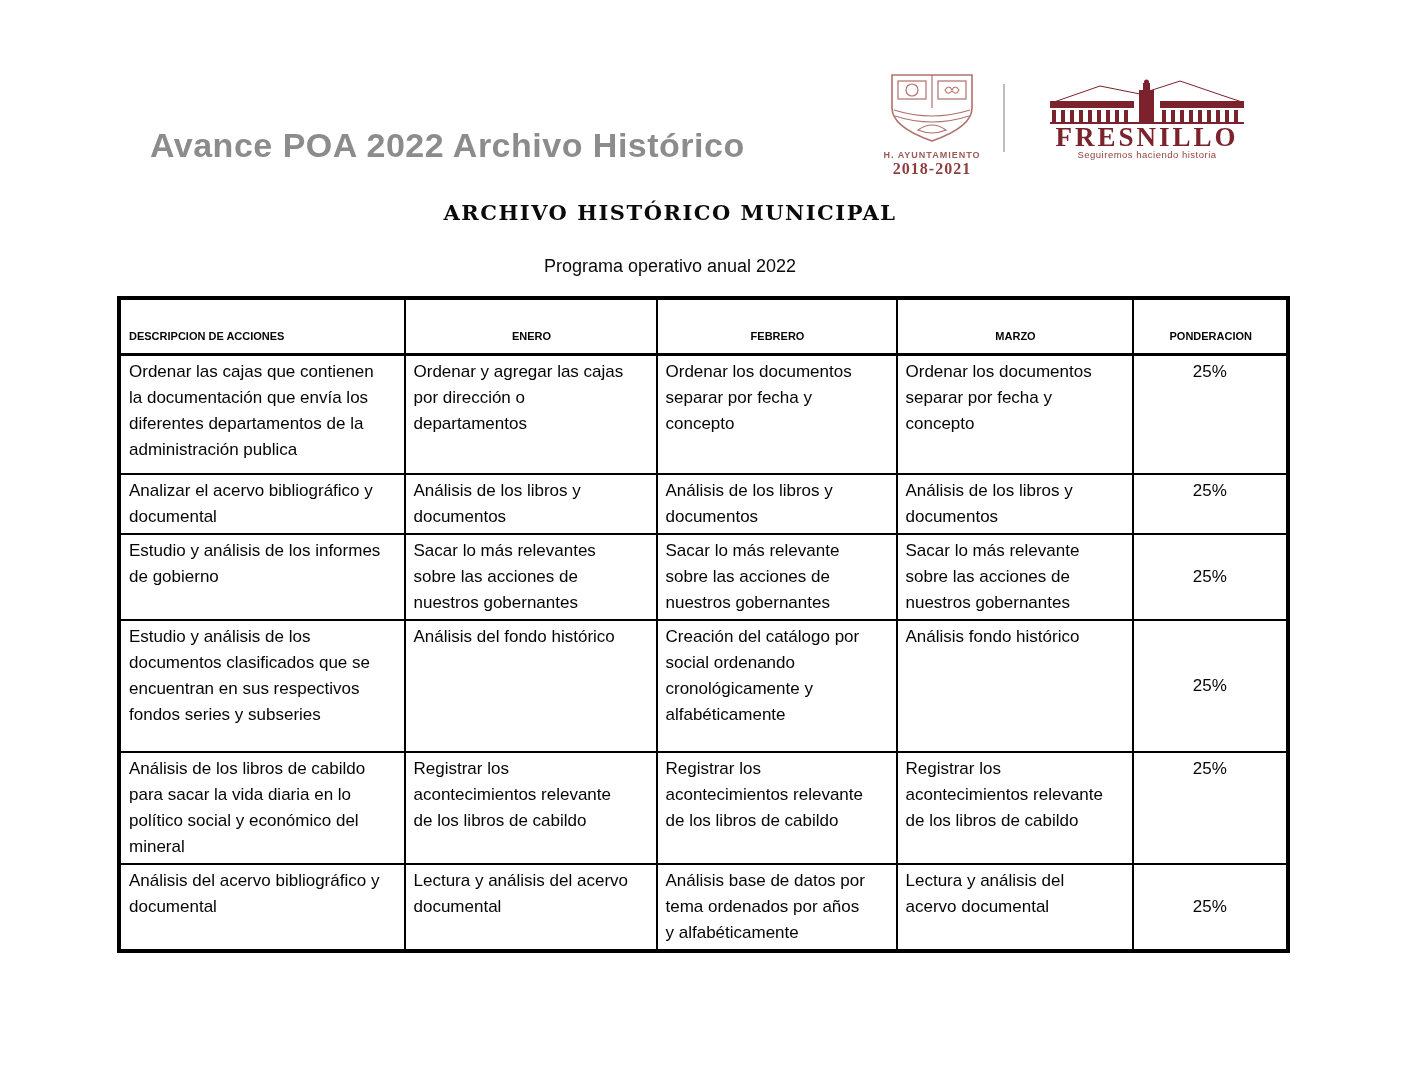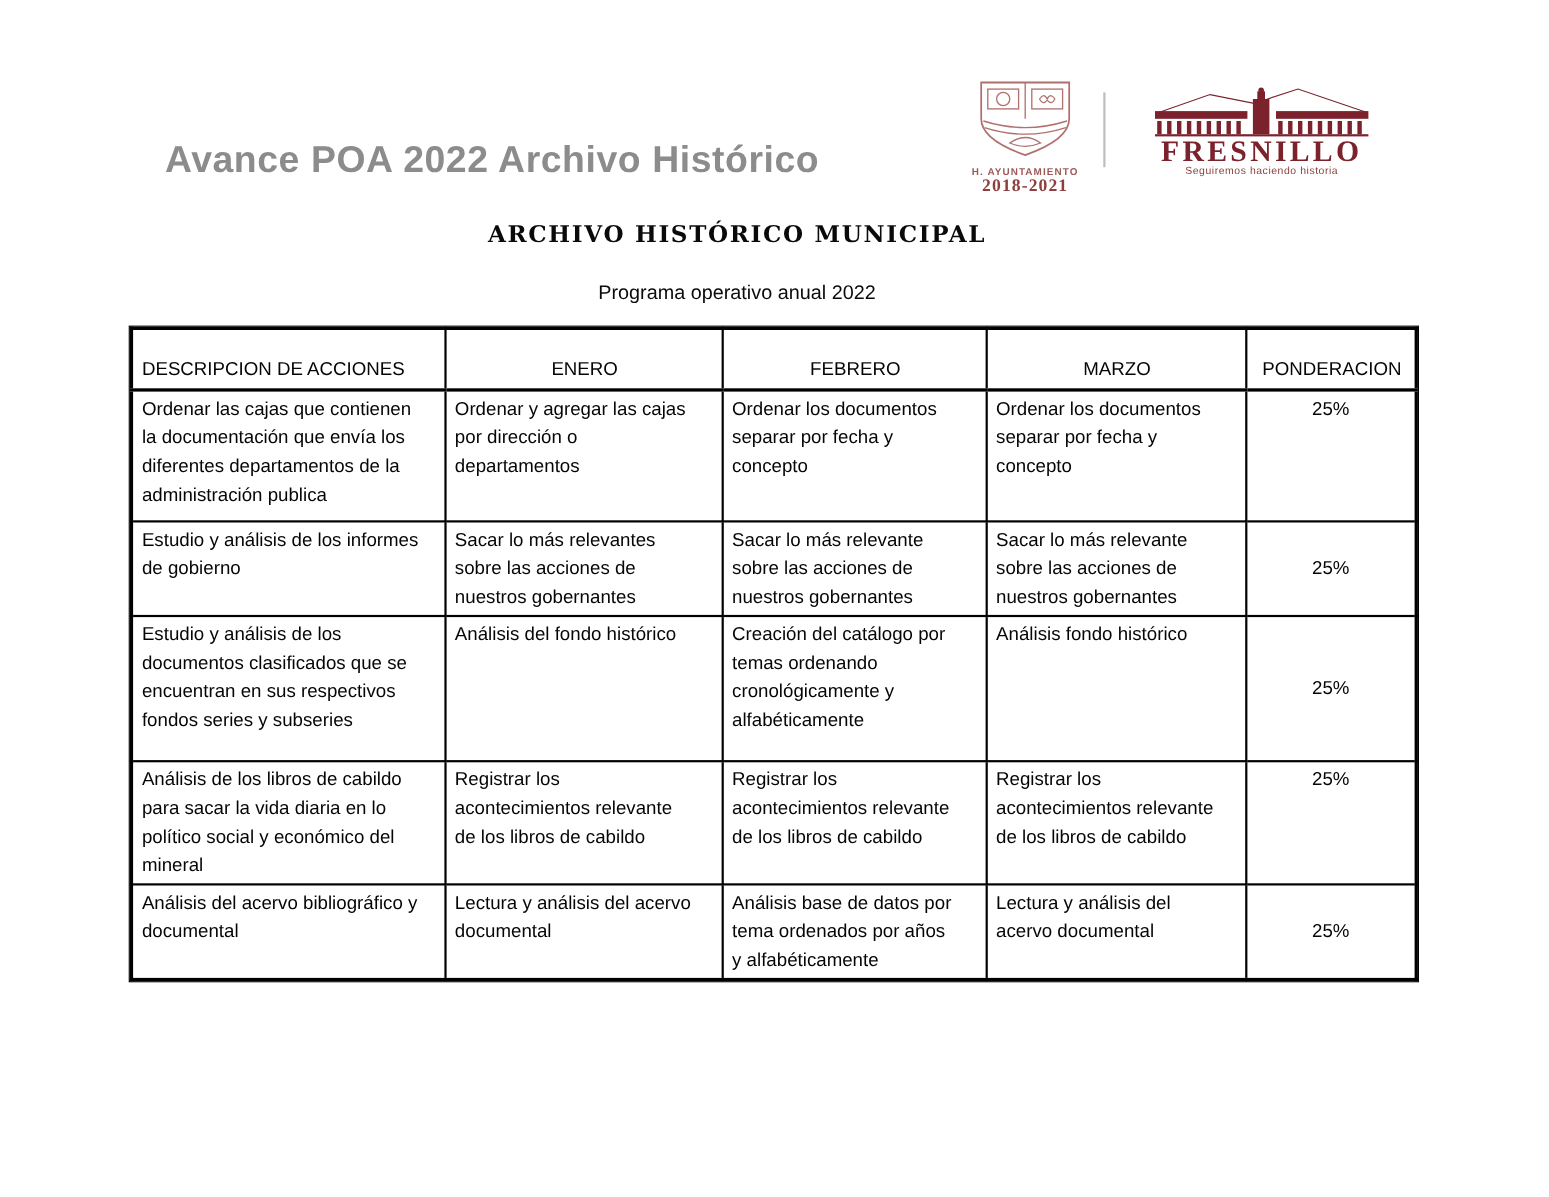--- a/index.html
+++ b/index.html
@@ -40,21 +40,21 @@
     border-collapse:collapse; table-layout:fixed;
     font-size:17px; line-height:26px; color:#050505;
   }
   table.poa col.c1{width:285px} table.poa col.c2{width:252px}
   table.poa col.c3{width:240px} table.poa col.c4{width:236px}
   table.poa col.c5{width:155px}
   table.poa td, table.poa th { border:2px solid #000; }
   table.poa { border:3px solid #000; outline:1px solid #000; }
   table.poa thead th {
     height:56px; vertical-align:bottom; padding:2px 6px 4px 8px;
-    font-size:17px; font-weight:normal; border-bottom-width:3px; text-align:center;
+    font-size:11px; font-weight:bold; border-bottom-width:3px; text-align:center;
   }
   table.poa thead th.hleft { text-align:left; }
   table.poa tbody td {
     vertical-align:top; text-align:left; padding:3px 24px 3px 8px; overflow:hidden;
   }
   table.poa tbody td.desc { padding-right:14px; }
   table.poa tbody td.pond {
     text-align:center; padding:3px 6px; font-weight:normal;
   }
   tr.r1{height:119px} tr.r2{height:50px} tr.r3{height:80px}
@@ -142,31 +142,38 @@
     </tr>
   </thead>
   <tbody>
     <tr class="r1">
       <td class="desc">Ordenar las cajas que contienen la documentación que envía los diferentes departamentos de la administración publica</td>
       <td>Ordenar y agregar las cajas por dirección o departamentos</td>
       <td>Ordenar los documentos separar por fecha y concepto</td>
       <td>Ordenar los documentos separar por fecha y concepto</td>
       <td class="pond v-off">25%</td>
     </tr>
+    <tr class="r2">
+      <td class="desc">Analizar el acervo bibliográfico y documental</td>
+      <td>Análisis de los libros y documentos</td>
+      <td>Análisis de los libros y documentos</td>
+      <td>Análisis de los libros y documentos</td>
+      <td class="pond">25%</td>
+    </tr>
     <tr class="r3">
       <td class="desc">Estudio y análisis de los informes de gobierno</td>
       <td>Sacar lo más relevantes sobre las acciones de nuestros gobernantes</td>
       <td>Sacar lo más relevante sobre las acciones de nuestros gobernantes</td>
       <td>Sacar lo más relevante sobre las acciones de nuestros gobernantes</td>
       <td class="pond v-mid">25%</td>
     </tr>
     <tr class="r4">
       <td class="desc">Estudio y análisis de los documentos clasificados que se encuentran en sus respectivos fondos series y subseries</td>
       <td>Análisis del fondo histórico</td>
-      <td>Creación del catálogo por temas ordenando cronológicamente y alfabéticamente</td>
+      <td>Creación del catálogo por social ordenando cronológicamente y alfabéticamente</td>
       <td>Análisis fondo histórico</td>
       <td class="pond v-mid">25%</td>
     </tr>
     <tr class="r5">
       <td class="desc">Análisis de los libros de cabildo para sacar la vida diaria en lo político social  y económico del mineral</td>
       <td>Registrar los acontecimientos relevante de los libros de cabildo</td>
       <td>Registrar los acontecimientos relevante de los libros de cabildo</td>
       <td>Registrar los acontecimientos relevante de los libros de cabildo</td>
       <td class="pond v-off">25%</td>
     </tr>

